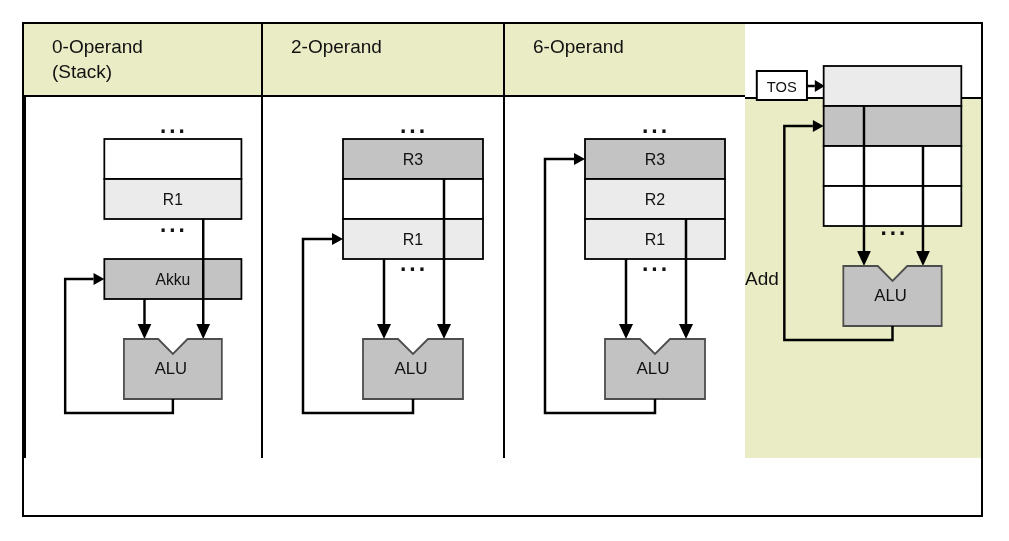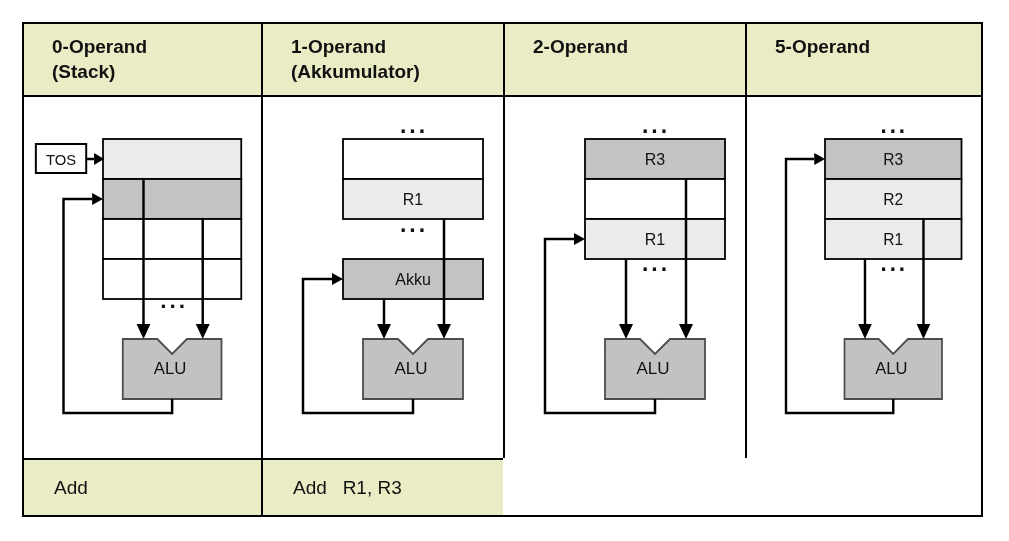--- a/index.html
+++ b/index.html
@@ -19,50 +19,47 @@
     grid-template-columns:237px 242px 242px auto;
     grid-template-rows:73px 361px auto;
     background:#fff;
   }
   .cell{box-sizing:border-box;}
   .bleft{border-left:2px solid #000;}
   .band{background:#eaecc5;}
   .head{
     border-bottom:2px solid #000;
     padding:11px 4px 0 28px;
-    font-size:19px;font-weight:bold;color:#111;
+    font-size:19px;font-weight:normal;color:#111;
     line-height:1.3;
     white-space:pre-line;
   }
   .foot{
     border-top:2px solid #000;
     display:flex;align-items:center;
-    padding-left:30px;
     font-size:19px;color:#111;
     white-space:pre;
   }
   .diagram{position:relative;background:#fff;}
   .diagram svg{display:block;width:100%;height:361px;}
   .reg-label{font-family:"Liberation Sans",sans-serif;font-size:16px;fill:#111;}
   .alu-label{font-family:"Liberation Sans",sans-serif;font-size:17px;fill:#111;}
   .tos-label{font-family:"Liberation Sans",sans-serif;font-size:15px;fill:#111;}
   .dots{font-family:"Liberation Sans",sans-serif;font-size:23px;font-weight:bold;letter-spacing:3px;fill:#111;}
 </style>
 </head>
 <body>
 
 <div class="page">
   <div class="table">
 
     <div class="cell band head">0-Operand
 (Stack)</div>
-    <div class="cell band head bleft">1-Operand
-(Akkumulator)</div>
     <div class="cell band head bleft">2-Operand</div>
-    <div class="cell band head bleft">5-Operand</div>
+    <div class="cell band head bleft">6-Operand</div>
 
     <div class="cell diagram">
       <svg viewBox="0 0 240 361" preserveAspectRatio="none">
 
         <rect x="80" y="42" width="140" height="40" fill="#ebebeb" stroke="#000" stroke-width="1.8"></rect>
         <rect x="80" y="82" width="140" height="40" fill="#c3c3c3" stroke="#000" stroke-width="1.8"></rect>
         <rect x="80" y="122" width="140" height="40" fill="#ffffff" stroke="#000" stroke-width="1.8"></rect>
         <rect x="80" y="162" width="140" height="40" fill="#ffffff" stroke="#000" stroke-width="1.8"></rect>
 
         <rect x="12" y="47" width="51" height="29" fill="#ffffff" stroke="#000" stroke-width="2"></rect>
@@ -153,16 +150,15 @@
 
         <polygon points="100,242 135,242 150,257 165,242 200,242 200,302 100,302" fill="#c2c2c2" stroke="#4d4d4d" stroke-width="1.8"></polygon>
         <text class="alu-label" x="148" y="277" text-anchor="middle">ALU</text>
 
         <polyline points="150,302 150,316 40,316 40,62 69,62" fill="none" stroke="#000" stroke-width="2.5"></polyline>
         <polygon points="69,56 69,68 80,62" fill="#000"></polygon>
       </svg>
     </div>
 
     <div class="cell band foot">Add</div>
-    <div class="cell band foot bleft">Add   R1, R3</div>
 
   </div>
 </div>
 
 </body></html>

